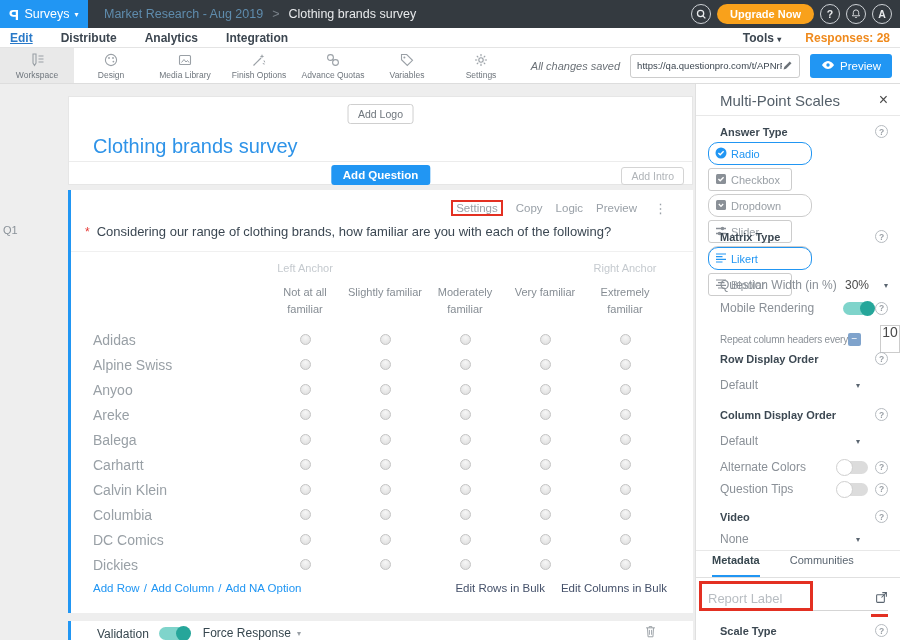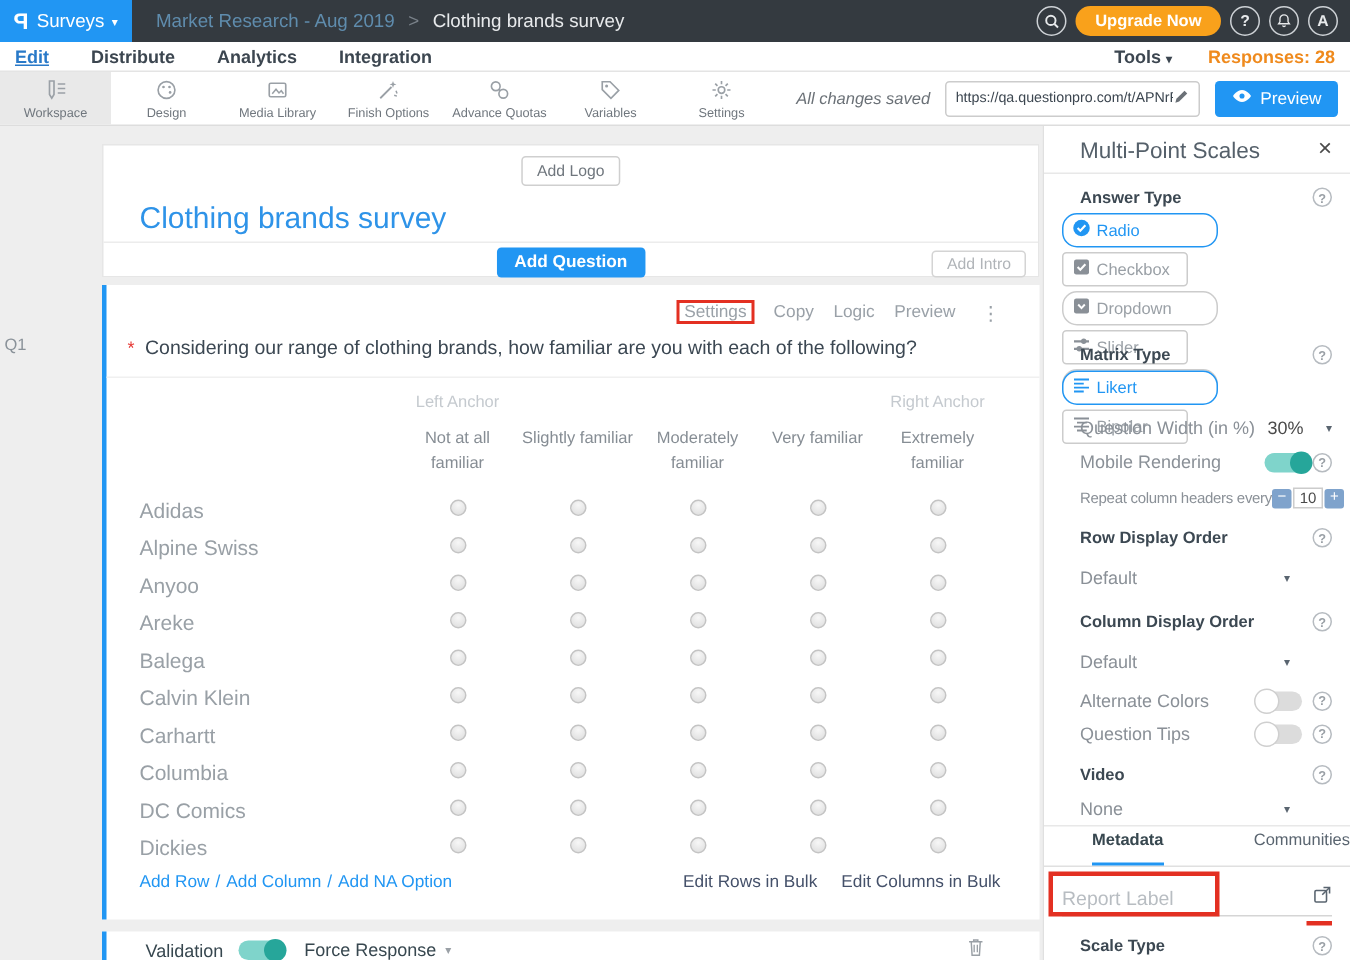--- a/index.html
+++ b/index.html
@@ -101,24 +101,24 @@
   .sb-sub { font-size:12px; color:#8a9097; }
   .help { width:13px; height:13px; border:1px solid #b6bbc0; border-radius:50%; color:#9aa0a6; font-size:8.5px; font-weight:bold; display:flex; align-items:center; justify-content:center; margin-left:auto; cursor:pointer; }
   .opt-grid { position:absolute; left:12px; right:12px; display:flex; flex-wrap:wrap; gap:3px 5px; }
   .opt { height:23px; border:1px solid #ccc; border-radius:3px; background:#fff; display:flex; align-items:center; gap:4px; padding:0 6px; font-size:11px; color:#9aa0a6; cursor:pointer; }
   .opt.sel { border-color:#2196f3; color:#2196f3; }
   .w-l { width:104px;border-radius:10px; } .w-r { width:84px; }
   .dd-caret { font-size:8px; color:#5a6570; }
   .abs-caret { position:absolute; left:136px; font-size:8px; color:#5a6570; }
   .stepper { display:flex; align-items:center; margin-left:auto; }
   .step-btn { width:13px; height:13px; background:#7fa3cc; color:#fff; font-size:10px; line-height:12px; text-align:center; border-radius:2px; cursor:pointer; }
-  .step-val { width:20px; height:14px; border:1px solid #ccc; font-size:10px; color:#4a4a4a; text-align:center; line-height:13px; margin:0 1px; }
+  .step-val { width:20px; height:28px; border:1px solid #ccc; font-size:14px; color:#4a4a4a; text-align:center; line-height:13px; margin:0 19px; }
   .rows-suffix { font-size:10px; color:#8a9097; margin-left:4px; }
   .rpt-lbl { font-size:10px; color:#8a9097; letter-spacing:-0.2px; white-space:nowrap; }
-  .sb-tabs { position:absolute; left:0; right:0; top:470px; height:24px; border-bottom:1px solid #e0e0e0; padding-left:32px; display:flex; gap:30px;justify-content:space-between; }
+  .sb-tabs { position:absolute; left:0; right:0; top:470px; height:24px; border-bottom:1px solid #e0e0e0; padding-left:16px; display:flex; gap:30px; }
   .sb-tab { font-size:11px; color:#5a6570; padding-bottom:8px; cursor:pointer; }
   .sb-tab.active { color:#37474f; font-weight:bold; border-bottom:2px solid #2196f3; }
   .report-row { position:absolute; left:12px; right:12px; top:503px; height:24px; border-bottom:1px solid #d5d5d5; display:flex; align-items:center; }
   .report-ph { font-size:13px; color:#b8bdc2; cursor:text; }
   .report-redbox { position:absolute; left:-9px; top:-6px; width:114px; height:30px; border:3px solid #e33022; }
   .report-icon { margin-left:auto; cursor:pointer; }
   .report-redline { position:absolute; right:0; bottom:-7px; width:17px; height:3px; background:#e33022; }
 </style>
 </head>
 <body>
@@ -326,29 +326,29 @@
           </div>
           <div class="m-row">
             <span class="m-label">Balega</span>
             <span class="m-cell"><span class="radio"></span></span>
             <span class="m-cell"><span class="radio"></span></span>
             <span class="m-cell"><span class="radio"></span></span>
             <span class="m-cell"><span class="radio"></span></span>
             <span class="m-cell"><span class="radio"></span></span>
           </div>
           <div class="m-row">
+            <span class="m-label">Carhartt</span>
+            <span class="m-cell"><span class="radio"></span></span>
+            <span class="m-cell"><span class="radio"></span></span>
+            <span class="m-cell"><span class="radio"></span></span>
+            <span class="m-cell"><span class="radio"></span></span>
+            <span class="m-cell"><span class="radio"></span></span>
+          </div>
+          <div class="m-row">
             <span class="m-label">Calvin Klein</span>
-            <span class="m-cell"><span class="radio"></span></span>
-            <span class="m-cell"><span class="radio"></span></span>
-            <span class="m-cell"><span class="radio"></span></span>
-            <span class="m-cell"><span class="radio"></span></span>
-            <span class="m-cell"><span class="radio"></span></span>
-          </div>
-          <div class="m-row">
-            <span class="m-label">Carhartt</span>
             <span class="m-cell"><span class="radio"></span></span>
             <span class="m-cell"><span class="radio"></span></span>
             <span class="m-cell"><span class="radio"></span></span>
             <span class="m-cell"><span class="radio"></span></span>
             <span class="m-cell"><span class="radio"></span></span>
           </div>
           <div class="m-row">
             <span class="m-label">Columbia</span>
             <span class="m-cell"><span class="radio"></span></span>
             <span class="m-cell"><span class="radio"></span></span>

